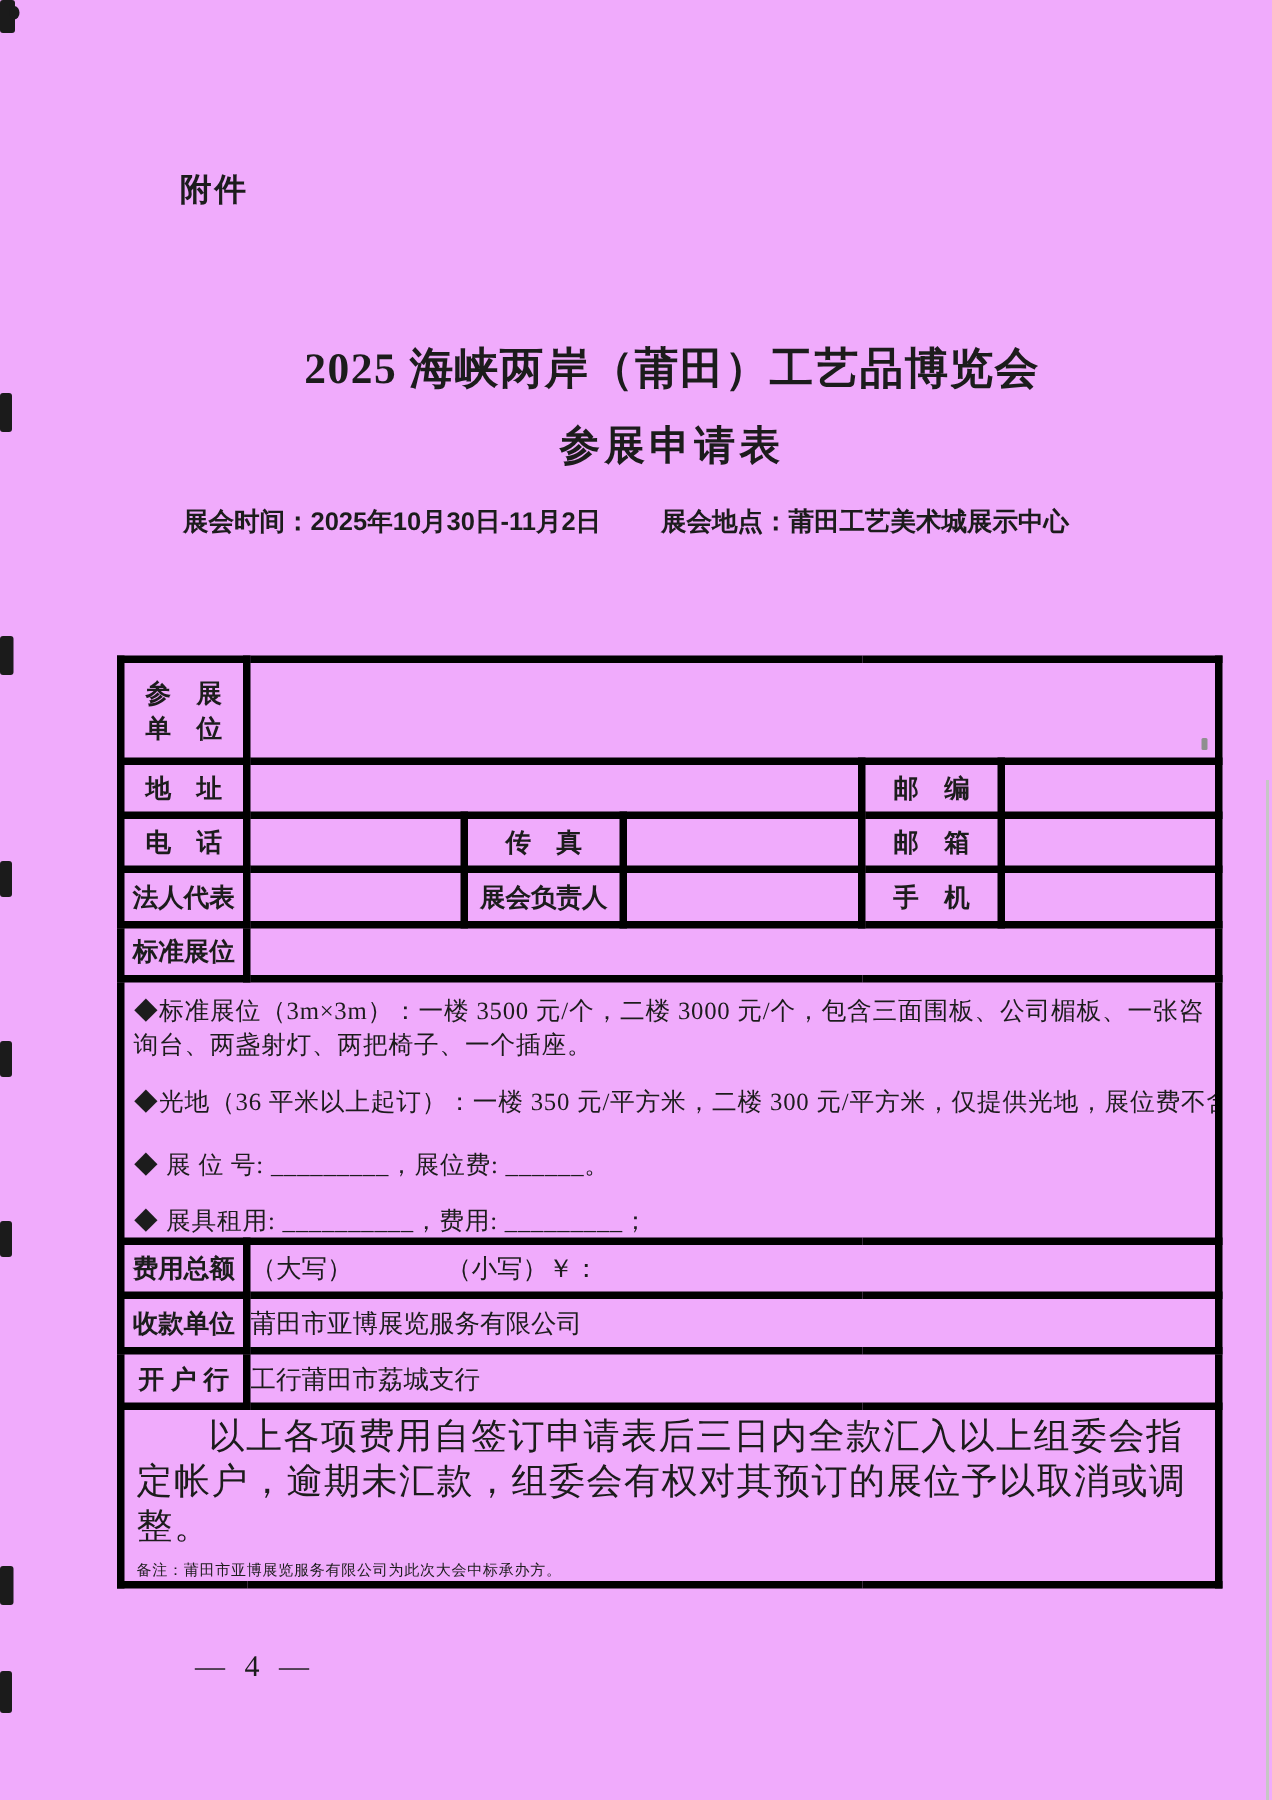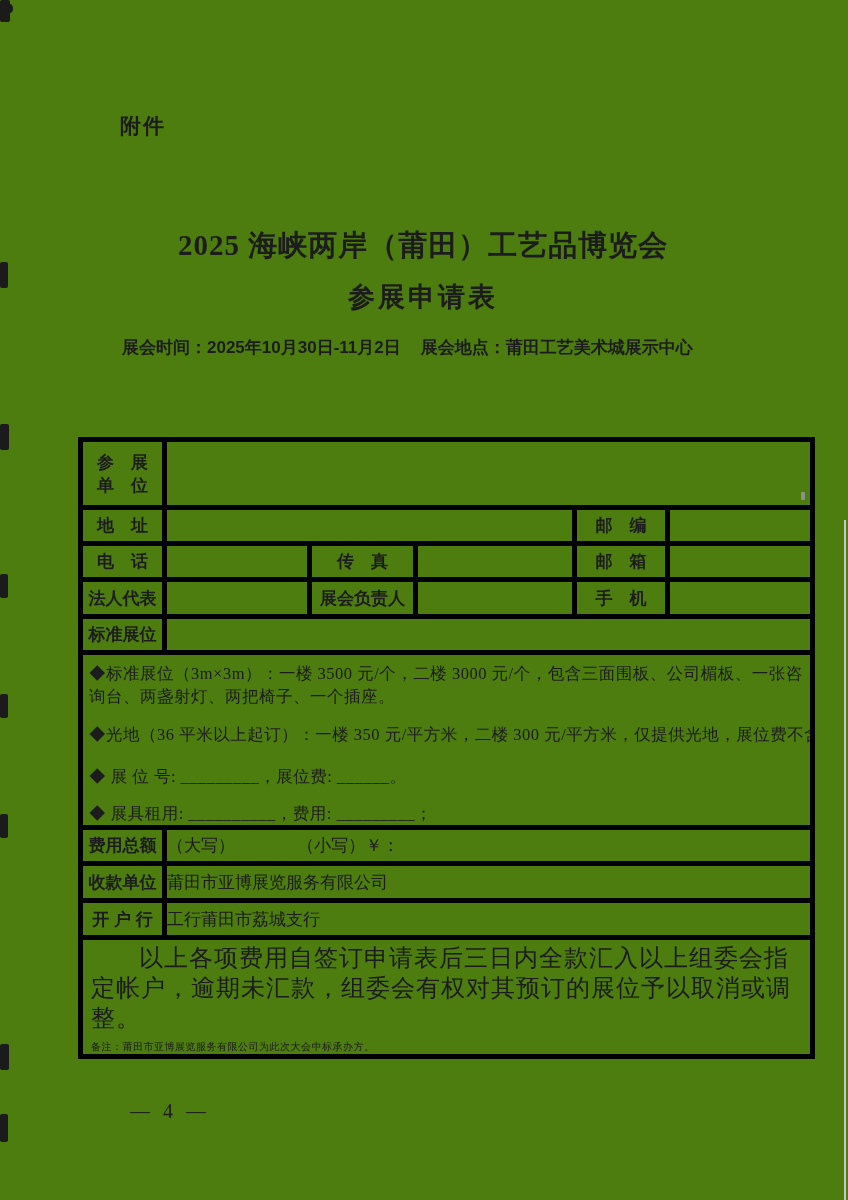--- a/index.html
+++ b/index.html
@@ -1,37 +1,37 @@
 <!DOCTYPE html>
 <html><head>
 <meta charset="utf-8">
 <style>
   html,body { margin:0; padding:0; background:#ffffff; }
   .sheet {
     position:relative; width:848px; height:1200px; margin:0 auto;
-    background:#4d7c0f; overflow:hidden;
+    background:#f0abfc; overflow:hidden;
     font-family:"Liberation Serif", serif; color:#1c1c1c;
   }
 
   
   .attachment {
     position:absolute; left:120px; top:112px;
     font-family:"Liberation Sans", sans-serif; font-weight:700; font-size:21px;
     letter-spacing:2px; white-space:nowrap;
   }
   .title-block {
-    position:absolute; top:226px; left:423px; transform:translateX(-50%);
+    position:absolute; top:226px; left:448px; transform:translateX(-50%);
     text-align:center; white-space:nowrap;
   }
   .title-1 { font-size:29px; font-weight:700; letter-spacing:1px; }
   .title-2 { font-size:27px; font-weight:700; letter-spacing:3px; margin-top:13px; }
   .info-line {
     position:absolute; left:122px; top:336px;
     font-family:"Liberation Sans", sans-serif; font-weight:700; font-size:17px;
-    display:flex; gap:20px; white-space:nowrap;justify-content:flex-end;
+    display:flex; gap:40px; white-space:nowrap;justify-content:flex-end;
   }
 
   
   table.form {
     position:absolute; left:78px; top:437px;
     border-collapse:collapse; table-layout:fixed; width:732px;
     border:2px solid #222222;
   }
   table.form td {
     border:5px solid #000000; padding:0; vertical-align:middle;

